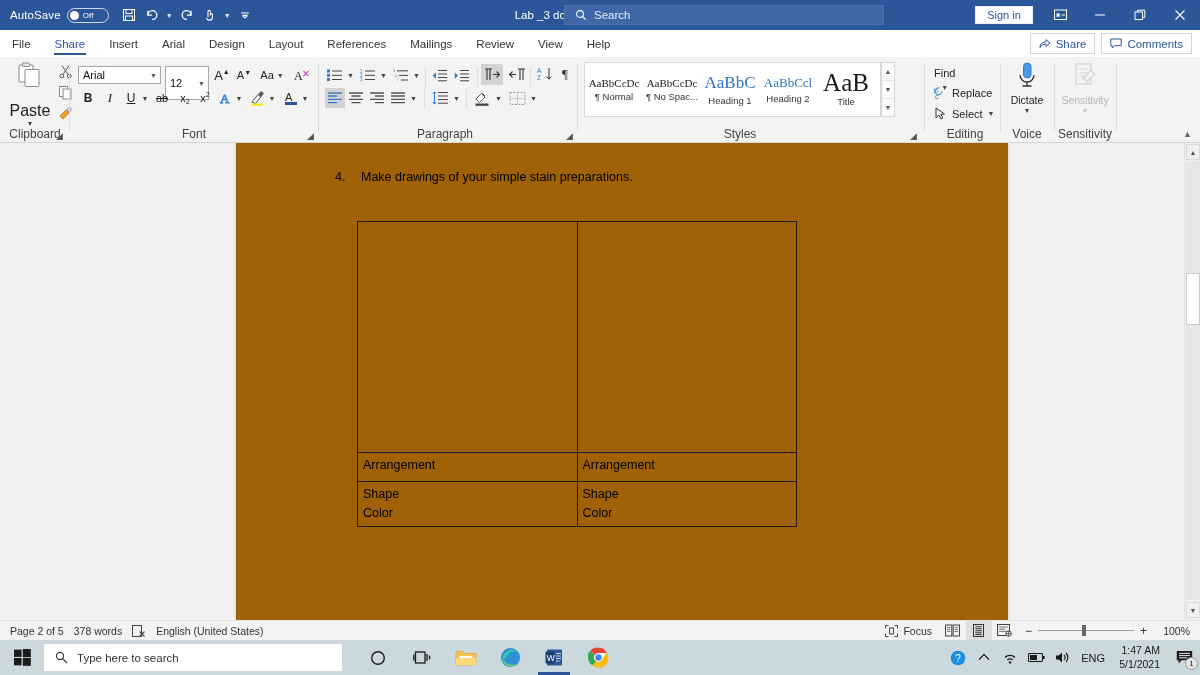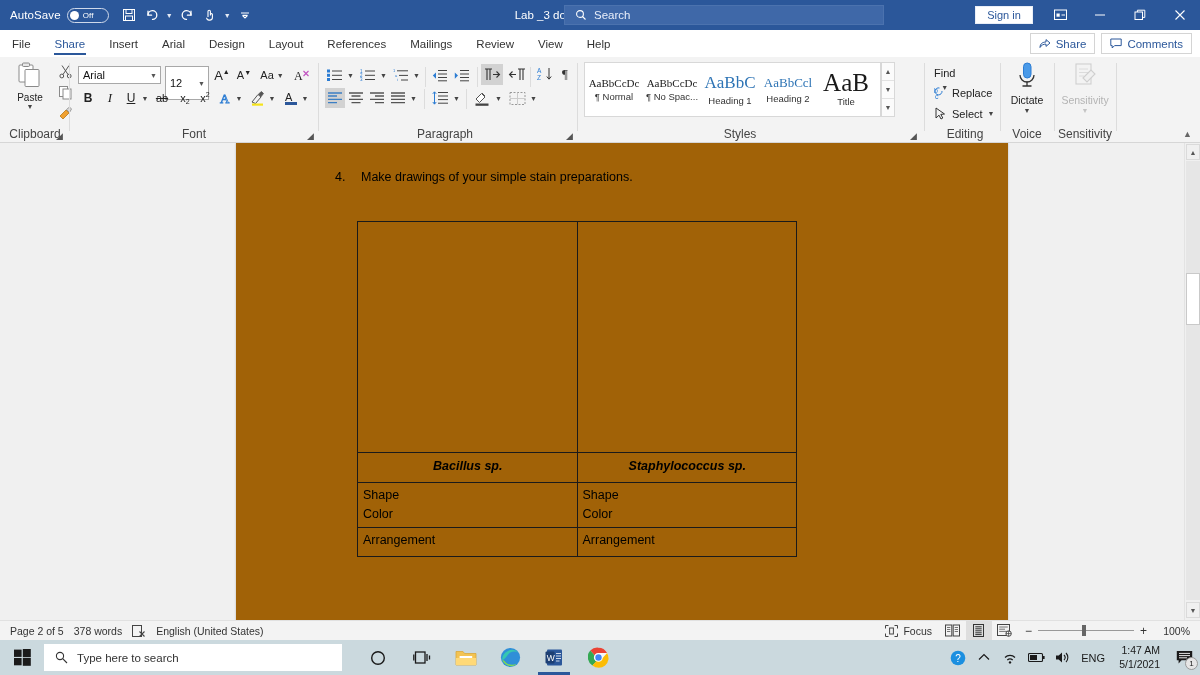--- a/index.html
+++ b/index.html
@@ -95,21 +95,21 @@
     text-align: center; font-size: 12px; color: #444;
   }
   .grp-sep { position: absolute; top: 6px; width: 1px; height: 68px; background: #dcdcdc; }
   .dlg-launcher { position: absolute; bottom: 2px; font-size: 9px; color: #555; }
 
   
   .clip-paste {
     position: absolute; left: 8px; top: 4px; width: 44px;
     display: flex; flex-direction: column; align-items: center;
   }
-  .paste-label { font-size: 10px; color: #222; margin-top: 1px; }
+  .paste-label { font-size: 16px; color: #222; margin-top: 11px; }
   .mini-icons { position: absolute; left: 52px; top: 4px; width: 26px; }
   .mini-icon { width: 26px; height: 21px; display: flex; align-items: center; justify-content: center; }
 
   
   .fontname {
     position: absolute; left: 78px; top: 9px; width: 83px; height: 18px;
     border: 1px solid #a8a8a8; background: #fff; font-size: 11px;
     display: flex; align-items: center; padding-left: 4px; color: #111;
   }
   .fontsize {
@@ -761,32 +761,28 @@
         <span class="num">4.</span><span>Make drawings of your simple stain preparations.</span>
       </div>
 
       <table class="doctable">
         <tbody>
             <tr>
           <td class="draw"></td>
           <td class="draw"></td>
         </tr>
         <tr>
-          <td class="hdr">Bacillus sp.</td>
-          <td class="hdr">Staphylococcus sp.</td>
+          <td class="r2">Arrangement</td>
+          <td class="r2">Arrangement</td>
         </tr>
         <tr>
           <td class="r1" style="white-space:pre-line;">Shape
 Color</td>
           <td class="r1" style="white-space:pre-line;">Shape
 Color</td>
-        </tr>
-        <tr>
-          <td class="r2">Arrangement</td>
-          <td class="r2">Arrangement</td>
         </tr>
       </tbody>
         </table>
     </div>
   </div>
 
   <div class="vscroll">
     <div class="vs-btn" style="top:1px;">▲</div>
     <div class="vs-track-top"></div>
     <div class="vs-thumb"></div>

